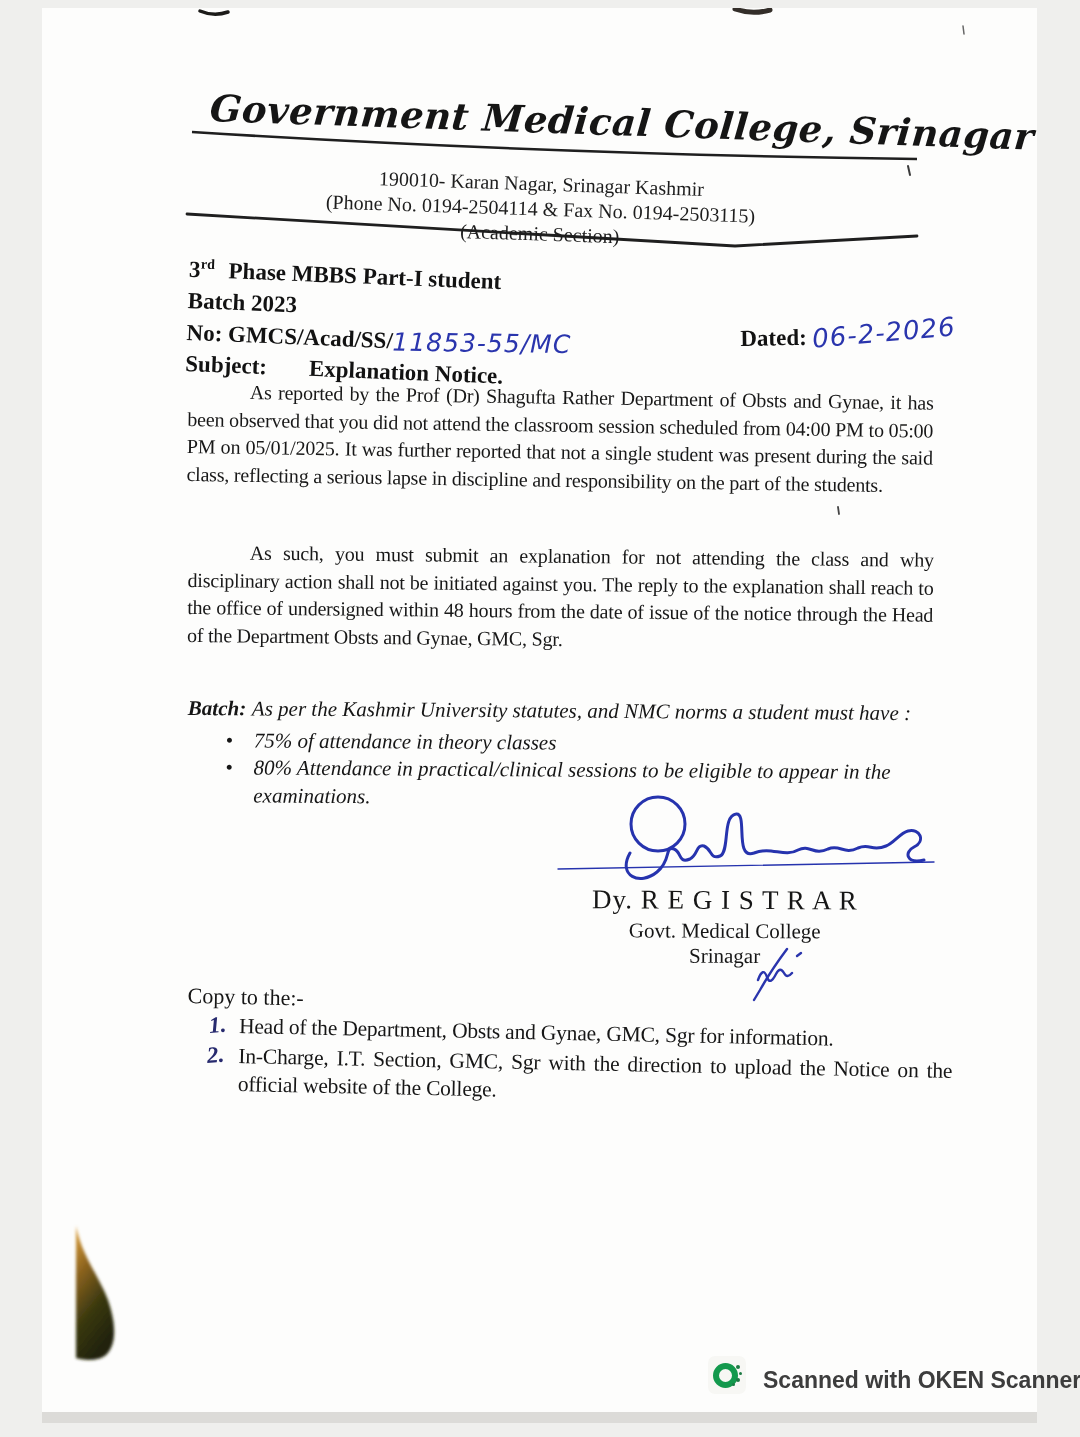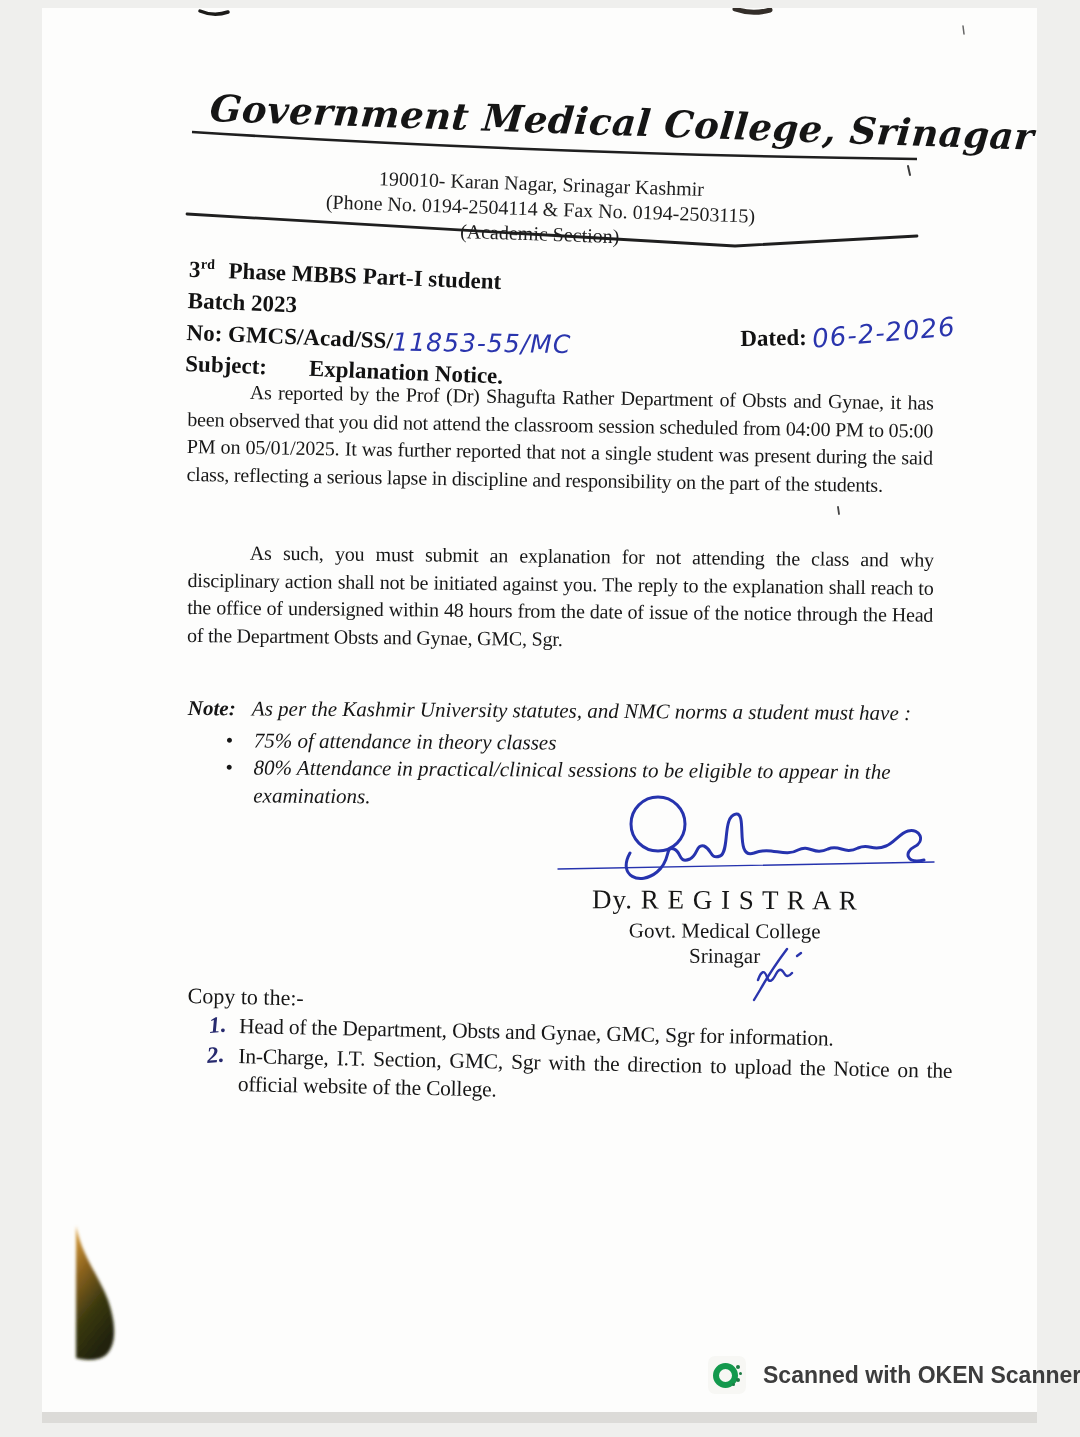--- a/index.html
+++ b/index.html
@@ -96,21 +96,21 @@
   }
   .copy-heading{font-size:22px;line-height:29px;}
   .copy-item{display:flex;margin-left:22px;margin-top:1px;}
   .copy-num{
     width:30px;flex:none;font-weight:bold;font-style:italic;
     color:#272a6e;font-size:23px;transform:rotate(-6deg);
   }
   .copy-text{flex:1;max-width:714px;line-height:28.5px;letter-spacing:-0.2px;text-align:justify;}
 
   
-  .oken{left:666px;top:1348px;display:flex;align-items:center;}
+  .oken{left:666px;top:1348px;display:flex;align-items:flex-end;}
   .oken-logo{
     width:38px;height:38px;background:#f7f7f4;border-radius:7px;
     position:relative;flex:none;
   }
   .oken-ring{
     position:absolute;left:5px;top:7px;width:13px;height:13px;
     border:6px solid #13994d;border-radius:50%;
   }
   .oken-dot{position:absolute;background:#1d7a44;border-radius:50%;}
   .d1{width:4px;height:4px;left:28px;top:9px;}
@@ -191,21 +191,21 @@
   <div class="abs dated">
     <span>Dated:</span>
     <span class="handwriting dated-hw">06-2-2026</span>
   </div>
 
   <div class="abs body-par par1">As reported by the Prof (Dr) Shagufta Rather Department of Obsts and Gynae, it has been observed that you did not attend the classroom session scheduled from 04:00 PM to 05:00 PM on 05/01/2025. It was further reported that not a single student was present during the said class, reflecting a serious lapse in discipline and responsibility on the part of the students.</div>
   <div class="abs body-par par2">As such, you must submit an explanation for not attending the class and why disciplinary action shall not be initiated against you. The reply to the explanation shall reach to the office of undersigned within 48 hours from the date of issue of the notice through the Head of the Department Obsts and Gynae, GMC, Sgr.</div>
 
   <div class="abs note">
     <div class="note-row">
-      <span class="note-label">Note:</span>
+      <span class="note-label">Batch:</span>
       <span class="note-text">As per the Kashmir University statutes, and NMC norms a student must have :</span>
     </div>
     <div class="bullets">
       <div class="bullet">
         <span class="dot">•</span>
         <span class="btext">75% of attendance in theory classes</span>
       </div>
       <div class="bullet">
         <span class="dot">•</span>
         <span class="btext">80% Attendance in practical/clinical sessions to be eligible to appear in the examinations.</span>

